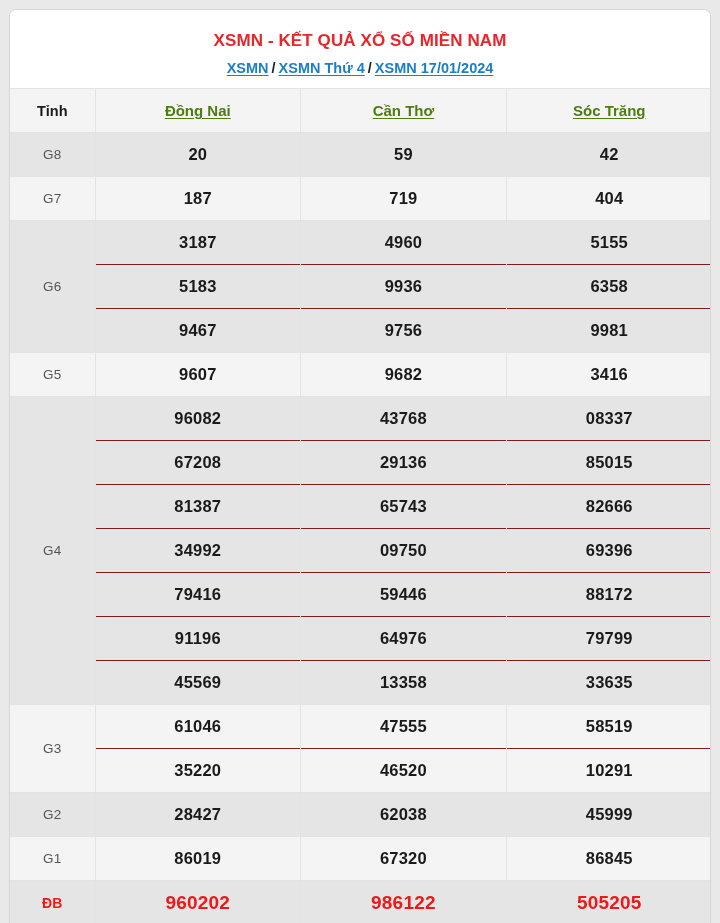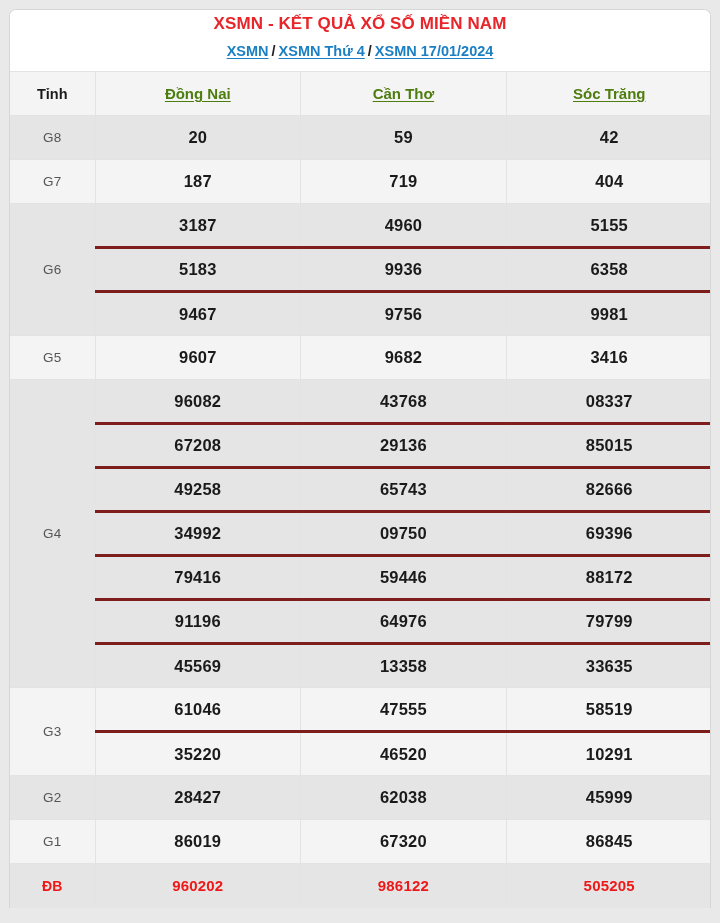--- a/index.html
+++ b/index.html
@@ -21,21 +21,21 @@
     background: #ffffff;
     border: 1px solid #d6d6d6;
     border-radius: 7px 7px 0 0;
     border-bottom: none;
     width: 702px;
     overflow: hidden;
   }
 
   
   .header {
-    padding: 2px 8px 9px 8px;
+    padding: 19px 8px 9px 8px;
     text-align: center;
     background: #fff;
   }
   .title {
     color: #e8252a;
     font-size: 17px;
     font-weight: 700;
     line-height: 24px;
     letter-spacing: .1px;
     white-space: nowrap;
@@ -99,24 +99,24 @@
     letter-spacing: .2px;
   }
   td.num {
     font-size: 16.5px;
     font-weight: 700;
     color: #1a1a1a;
     letter-spacing: .2px;
     height: 44px;
   }
   
-  tr.sub td.num { border-top: 3px solid #7f1d1d; }
+  tr.sub td.num { border-top: 1px solid #7f1d1d; }
 
   tr.db td.lbl { color: #ef1818; font-weight: 700; font-size: 14px; }
-  tr.db td.num { color: #ef1818; font-size: 15px; font-weight: 700; }
+  tr.db td.num { color: #ef1818; font-size: 19px; font-weight: 700; }
 </style>
 </head>
 <body>
 
 <div class="page">
   <div class="card">
 
     <div class="header">
       <div class="title">XSMN - KẾT QUẢ XỔ SỐ MIỀN NAM</div>
       <div class="breadcrumb">
@@ -179,21 +179,21 @@
             <td class="num">96082</td>
             <td class="num">43768</td>
             <td class="num">08337</td>
           </tr>
           <tr class="row-white sub">
             <td class="num">67208</td>
             <td class="num">29136</td>
             <td class="num">85015</td>
           </tr>
           <tr class="row-white sub">
-            <td class="num">49258</td>
+            <td class="num">81387</td>
             <td class="num">65743</td>
             <td class="num">82666</td>
           </tr>
           <tr class="row-white sub">
             <td class="num">34992</td>
             <td class="num">09750</td>
             <td class="num">69396</td>
           </tr>
           <tr class="row-white sub">
             <td class="num">79416</td>

